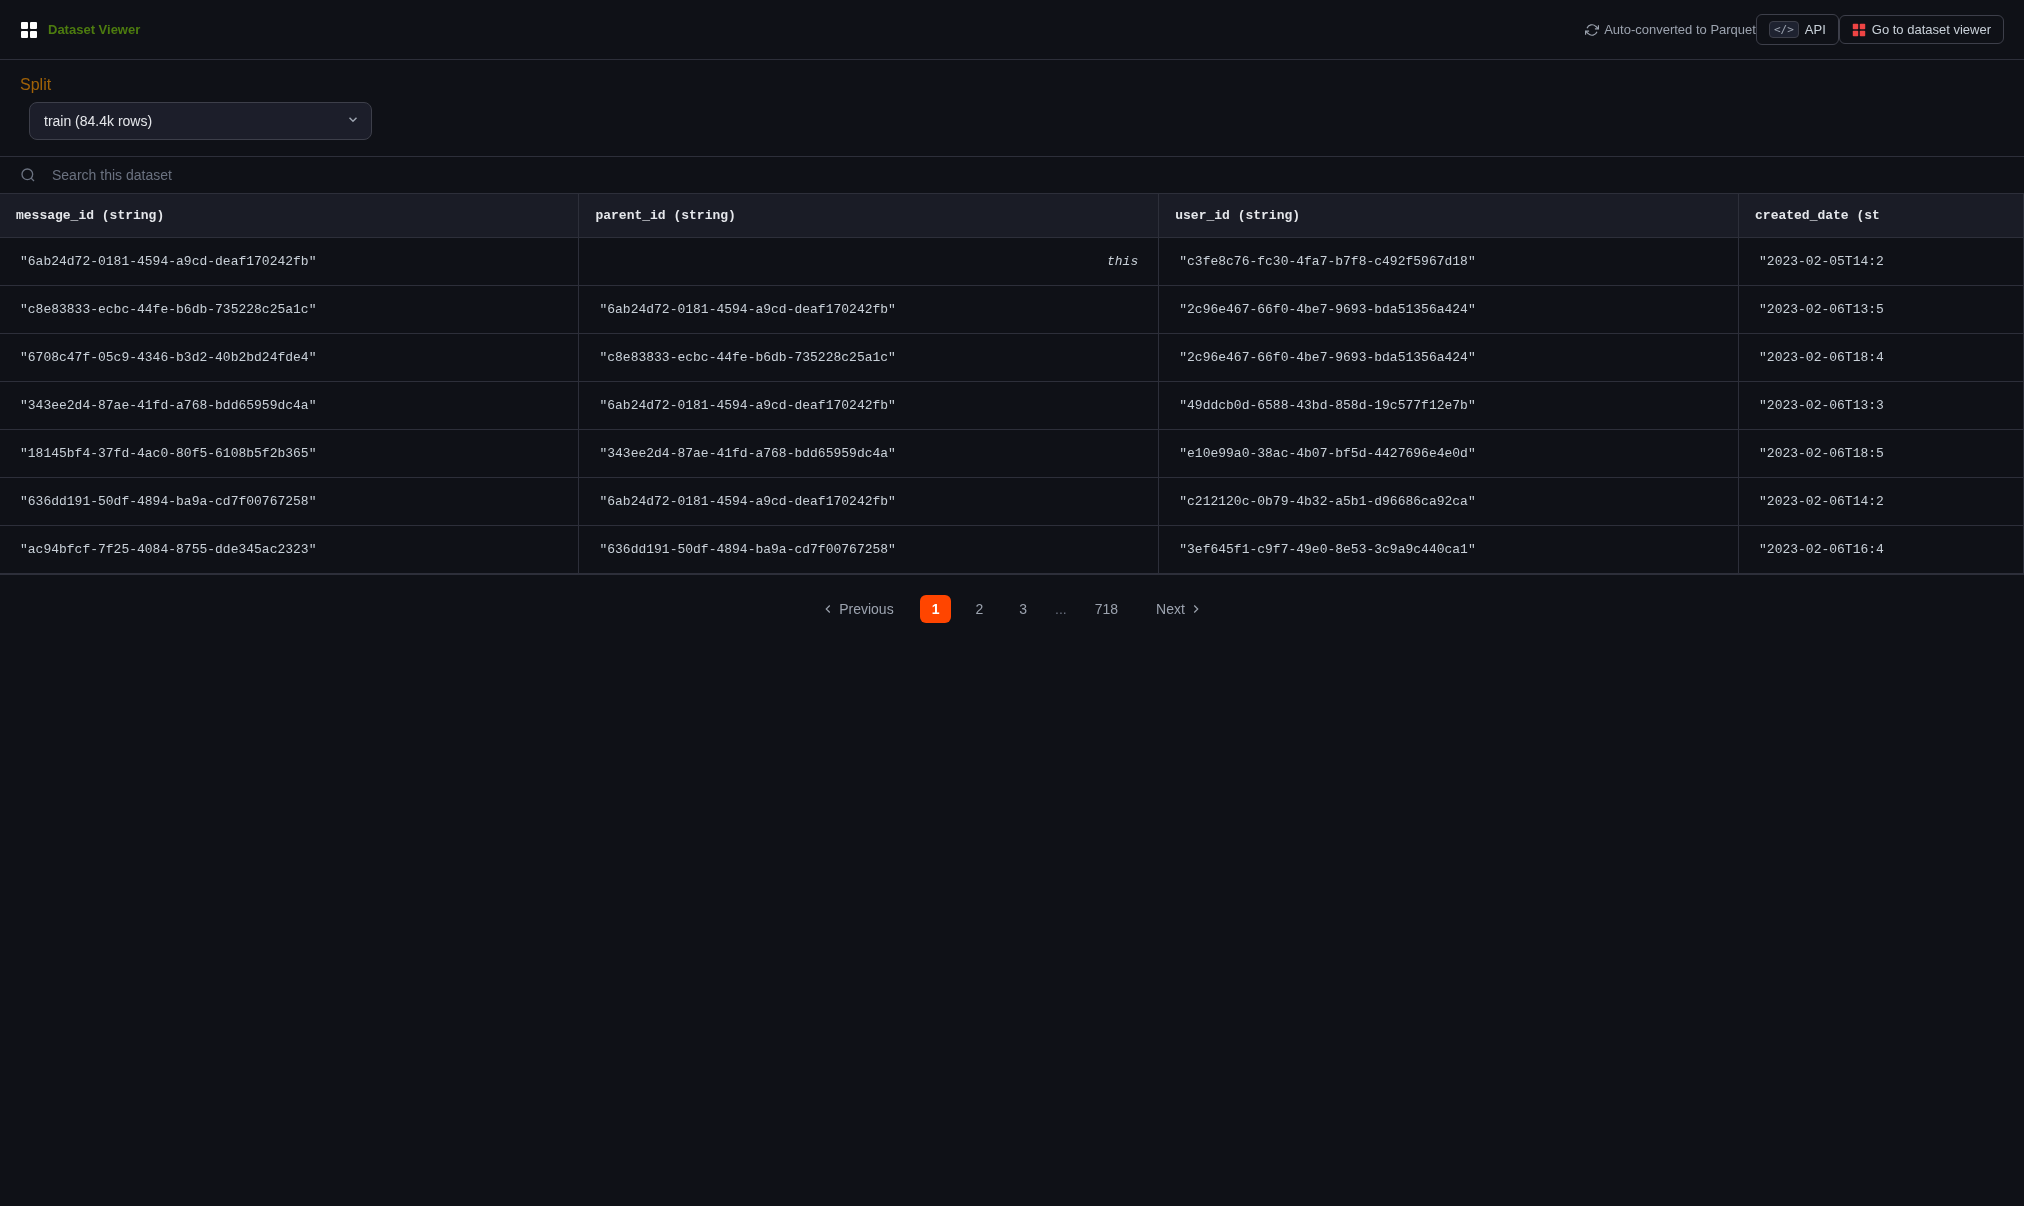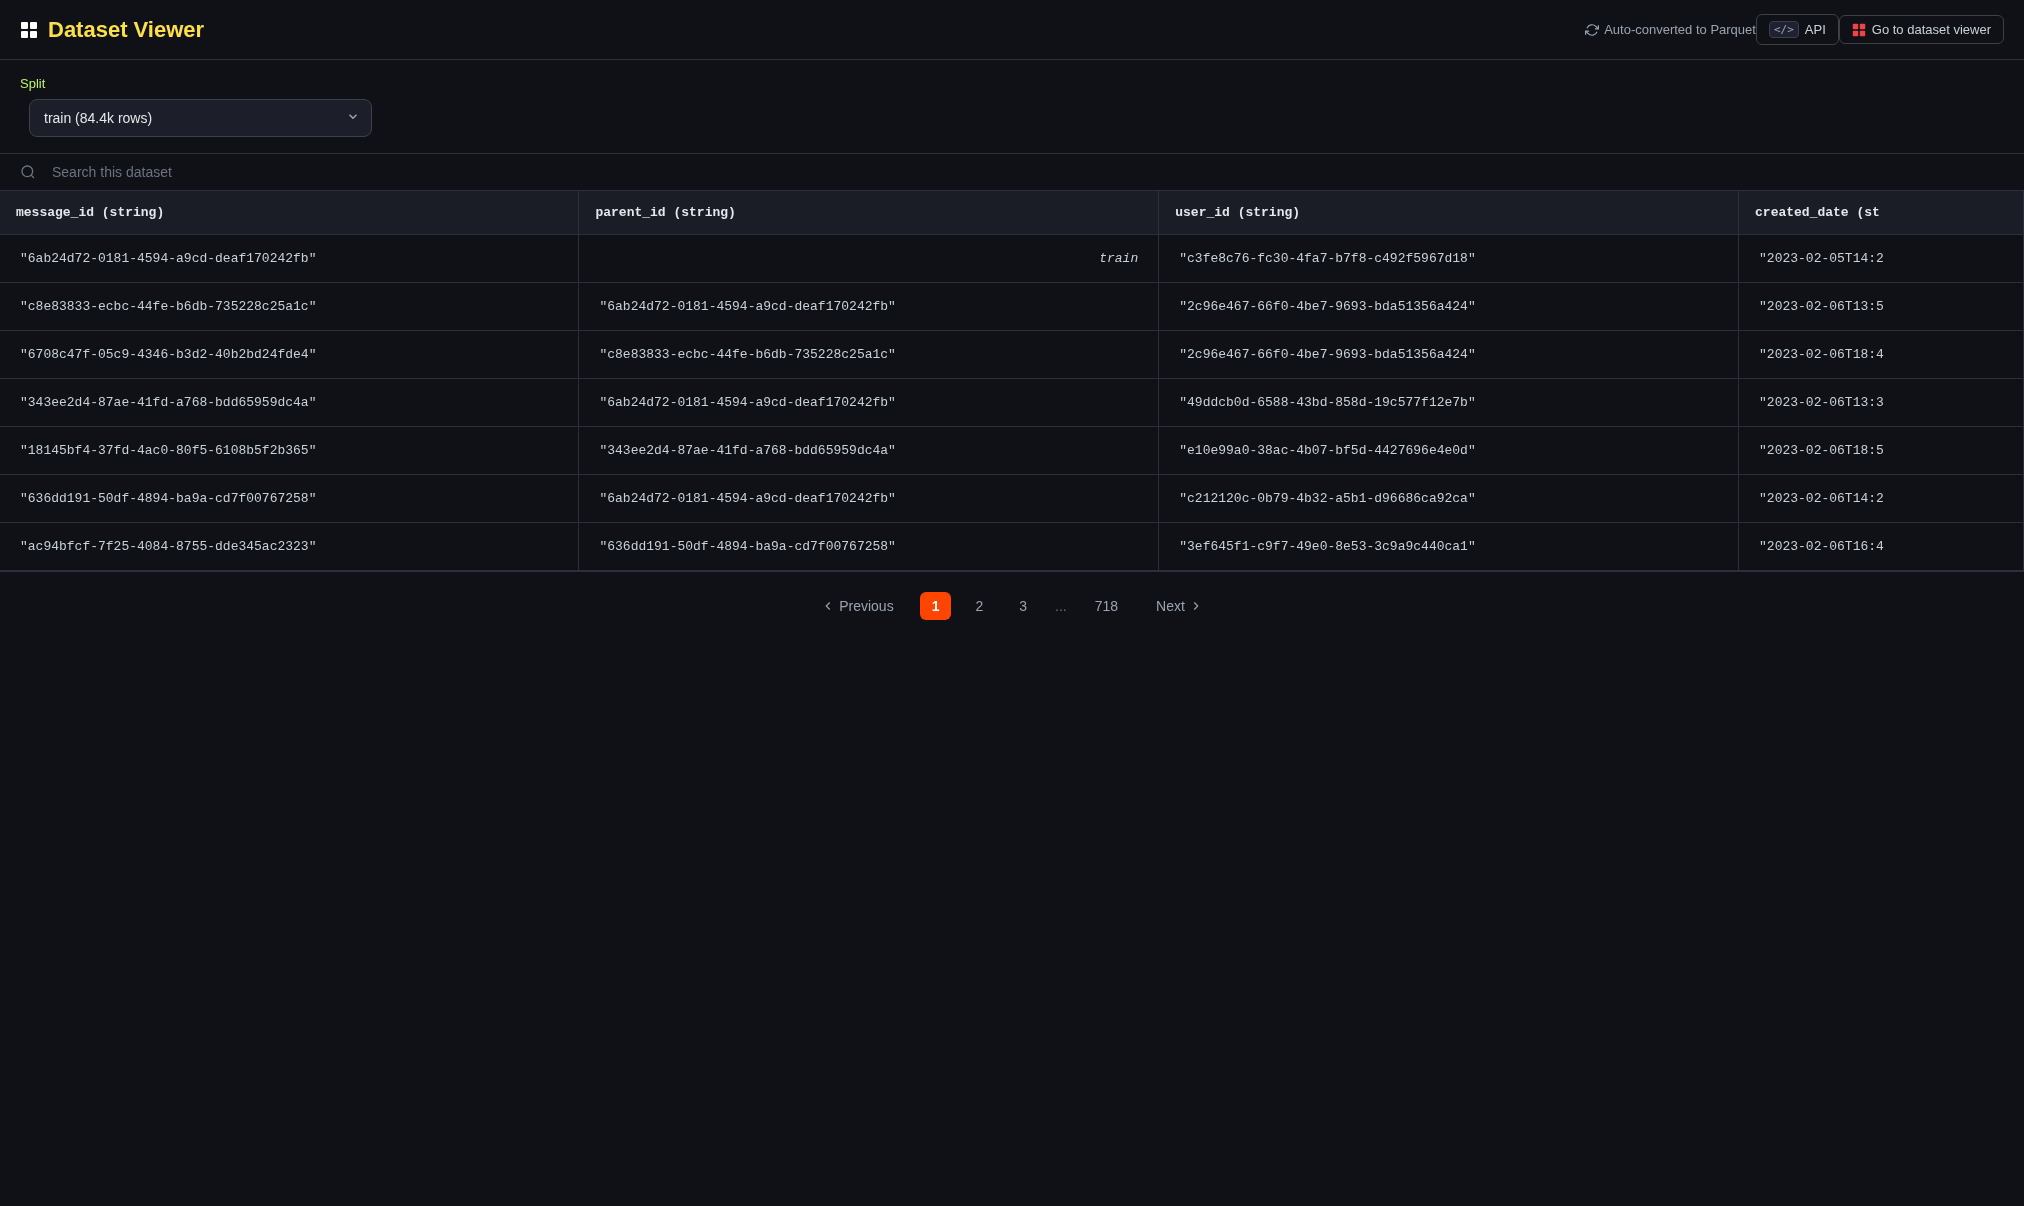--- a/index.html
+++ b/index.html
@@ -25,23 +25,23 @@
       background-color: #0f1117;
     }
 
     .header-left {
       display: flex;
       align-items: center;
       gap: 10px;
     }
 
     .header-title {
-      font-size: 22px;
+      font-size: 13px;
       font-weight: 700;
-      color: #fde047;
+      color: #4d7c0f;
     }
 
     .grid-icon {
       display: inline-flex;
       align-items: center;
       justify-content: center;
       color: #fff;
     }
 
     .grid-icon svg {
@@ -78,22 +78,22 @@
       align-items: center;
       gap: 5px;
     }
 
     .split-section {
       padding: 16px 20px;
       border-bottom: 1px solid #2d2f3a;
     }
 
     .split-label {
-      font-size: 13px;
-      color: #bef264;
+      font-size: 16px;
+      color: #a16207;
       margin-bottom: 8px;
     }
 
     .split-select-wrapper {
       position: relative;
       width: 352px;
       padding-left: 9px;
     }
 
     .split-select {
@@ -328,21 +328,21 @@
       <tr>
         <th>message_id (string)</th>
         <th>parent_id (string)</th>
         <th>user_id (string)</th>
         <th>created_date (st</th>
       </tr>
     </thead>
     <tbody id="table-body">
     <tr>
           <td>"6ab24d72-0181-4594-a9cd-deaf170242fb"</td>
-          <td class="null-value" style="text-align: right;">train</td>
+          <td class="null-value" style="text-align: right;">this</td>
           <td>"c3fe8c76-fc30-4fa7-b7f8-c492f5967d18"</td>
           <td>"2023-02-05T14:2</td>
         </tr>
         <tr>
           <td>"c8e83833-ecbc-44fe-b6db-735228c25a1c"</td>
           <td>"6ab24d72-0181-4594-a9cd-deaf170242fb"</td>
           <td>"2c96e467-66f0-4be7-9693-bda51356a424"</td>
           <td>"2023-02-06T13:5</td>
         </tr>
         <tr>

